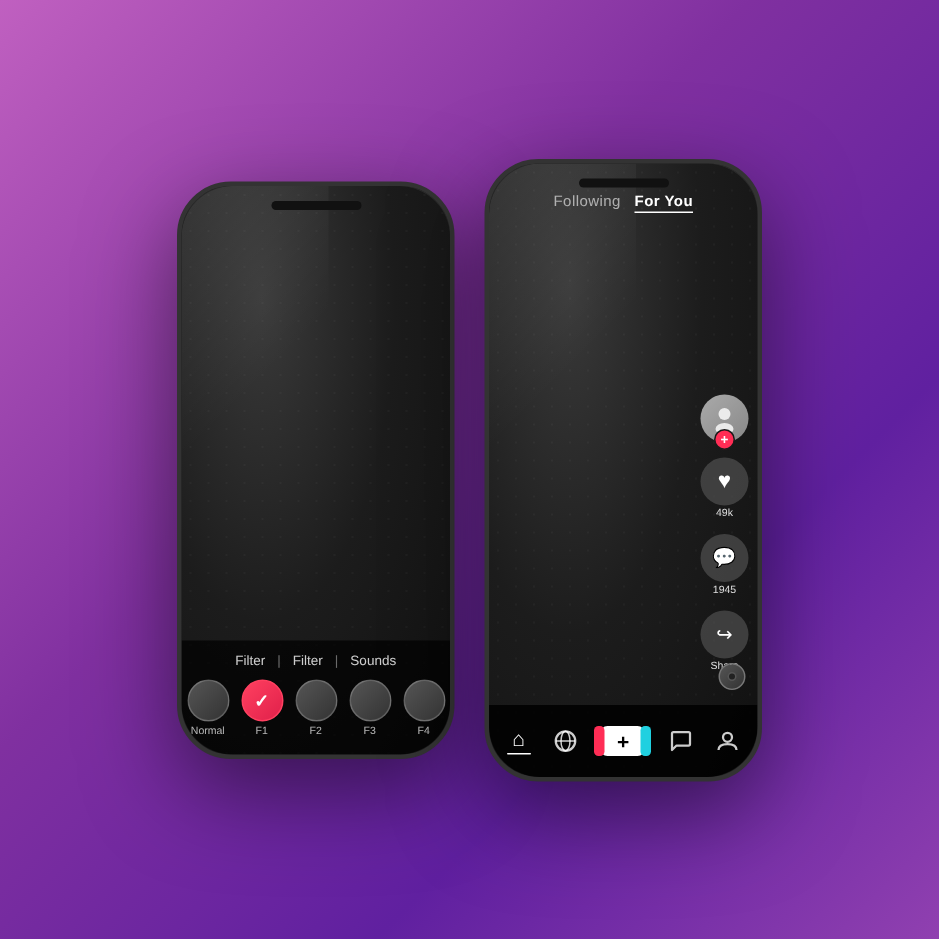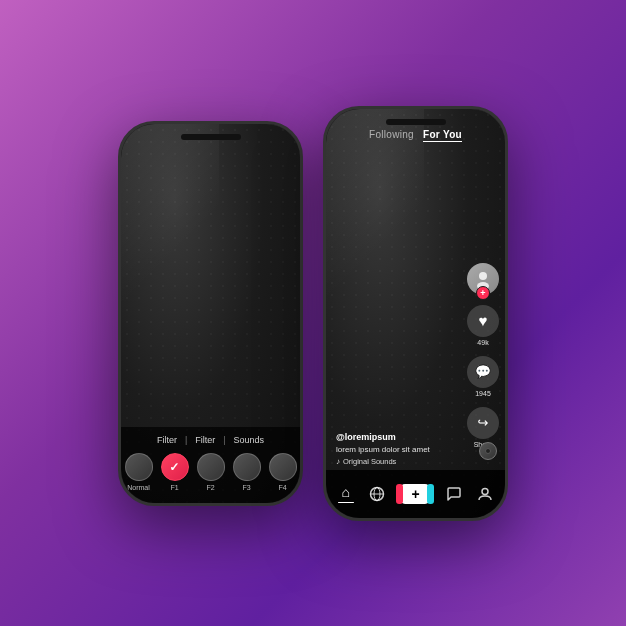--- a/index.html
+++ b/index.html
@@ -482,28 +482,20 @@
         </div>
 
         <div class="action-item">
           <div class="action-icon-wrap">
             <span class="share-icon">↪</span>
           </div>
           <span class="action-label">Share</span>
         </div>
       </div>
 
-      <div class="tiktok-info">
-        <div class="tiktok-username">@loremipsum</div>
-        <div class="tiktok-desc">lorem ipsum dolor sit amet</div>
-        <div class="tiktok-sound">
-          <span class="music-note">♪</span>
-          <span>Original Sounds</span>
-        </div>
-      </div>
 
       <div class="disc-icon">
         <div class="disc-inner"></div>
       </div>
 
       <div class="tiktok-bottom-nav">
 
         <div class="nav-item">
           <span class="nav-icon home-active">⌂</span>
           <div class="home-underline"></div>

